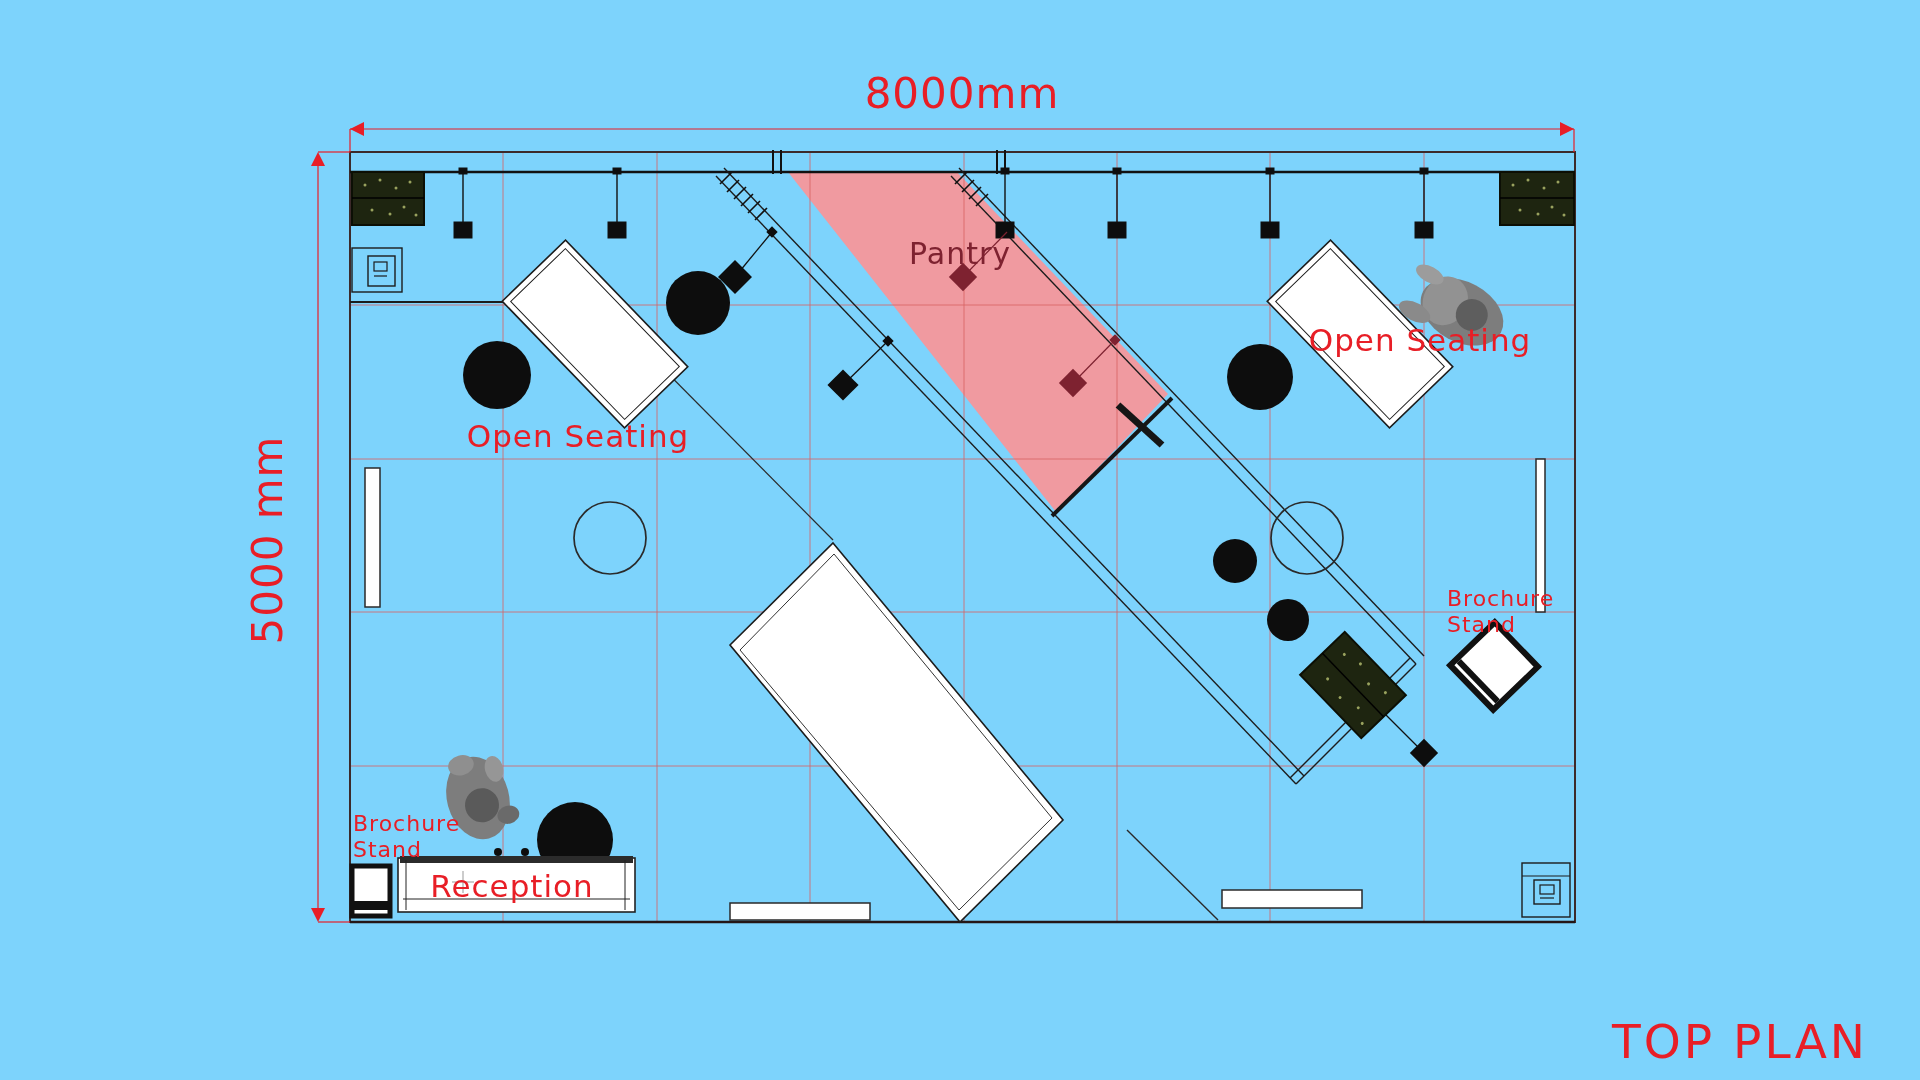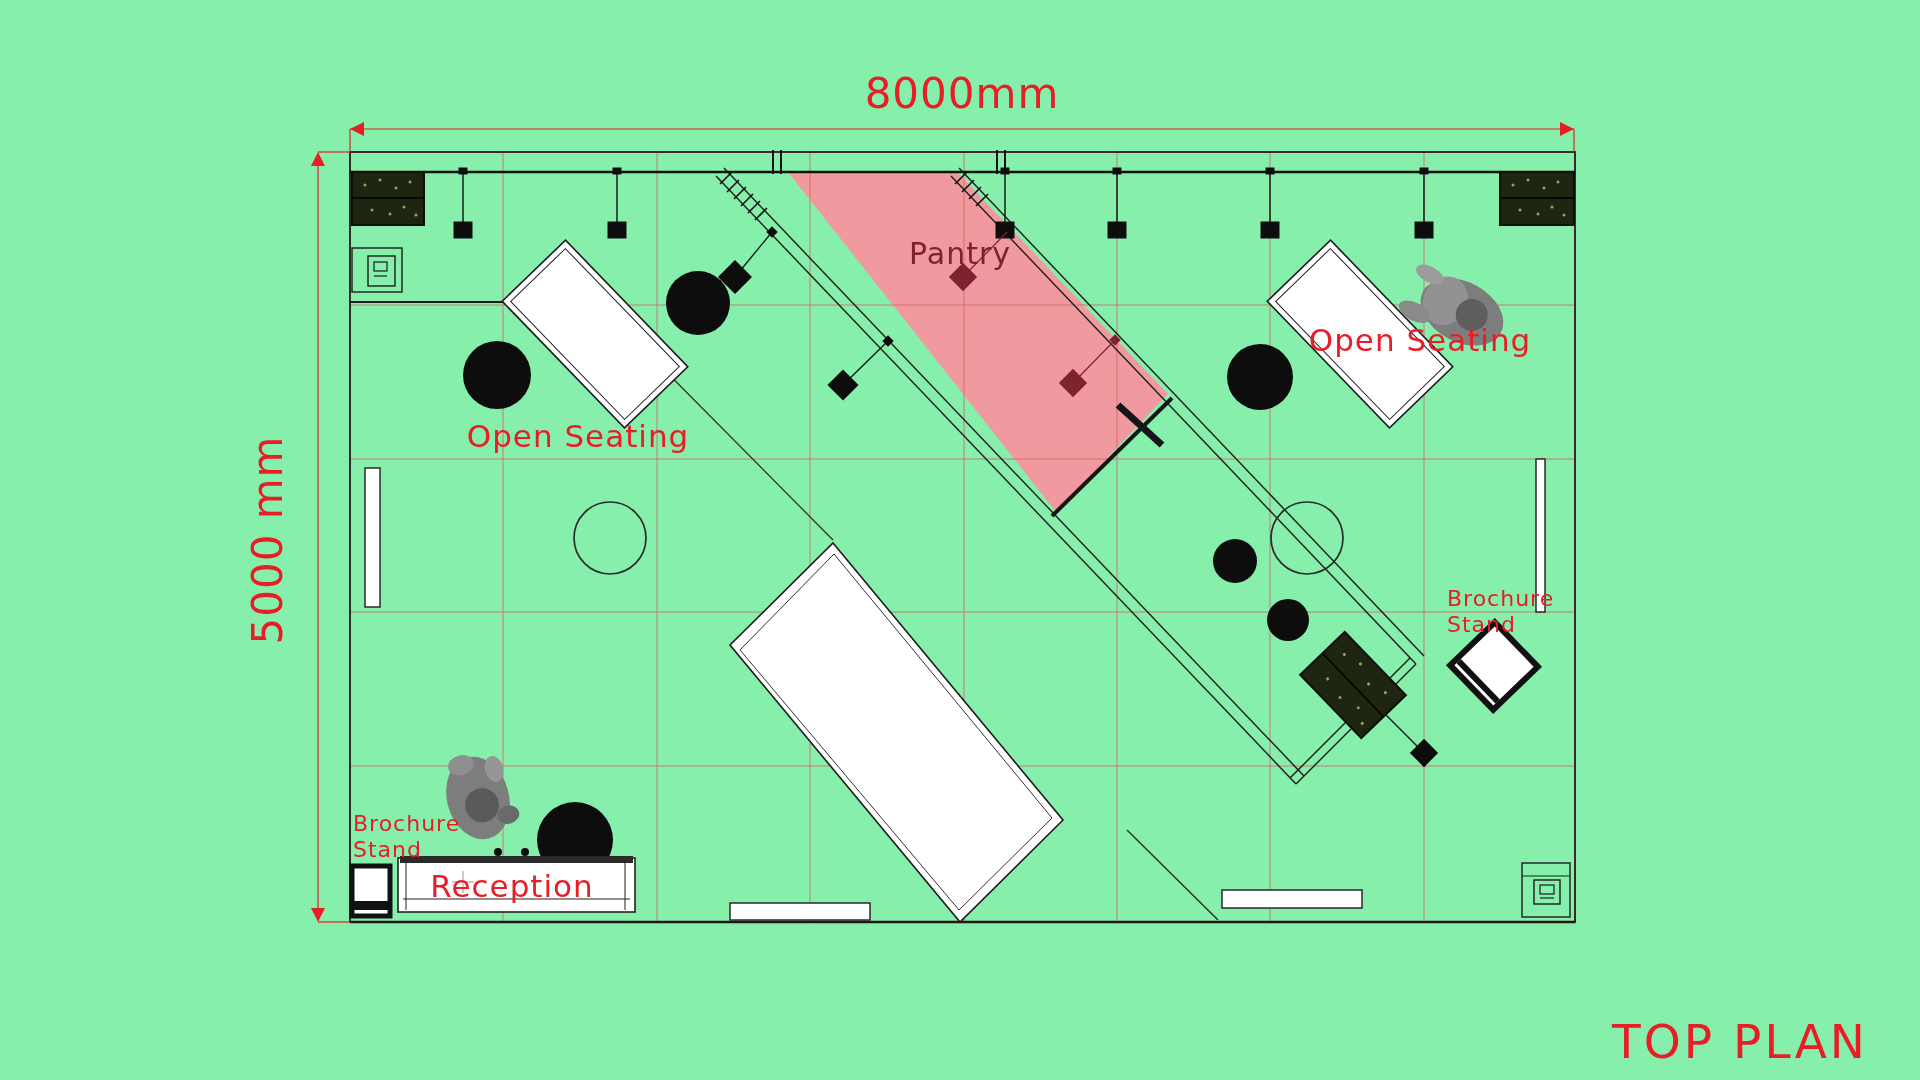--- a/index.html
+++ b/index.html
@@ -1,16 +1,16 @@
 <!DOCTYPE html>
 <html><head>
 <meta charset="utf-8">
 <style>
   html,body{margin:0;padding:0;background:#ffffff;}
-  .stage{position:relative;width:1920px;height:1080px;background:#86efac;overflow:hidden;
+  .stage{position:relative;width:1920px;height:1080px;background:#7dd3fc;overflow:hidden;
          font-family:"DejaVu Sans","Liberation Sans",sans-serif;}
   svg text{font-family:"DejaVu Sans","Liberation Sans",sans-serif;}
   .dim-text{fill:#e81e26;font-size:42px;letter-spacing:1px;}
   .label-red{fill:#e81e26;letter-spacing:1px;}
   .label-maroon{fill:#7e2230;letter-spacing:1px;}
   .title-text{fill:#e81e26;font-size:47px;letter-spacing:3px;}
   .gridline{stroke:#d96262;stroke-width:0.9;opacity:0.9;}
   .wall{stroke:#1c1c1c;fill:none;}
   .thin{stroke:#2a2a2a;fill:none;}
   .redline{stroke:#e81e26;stroke-width:1.2;}

